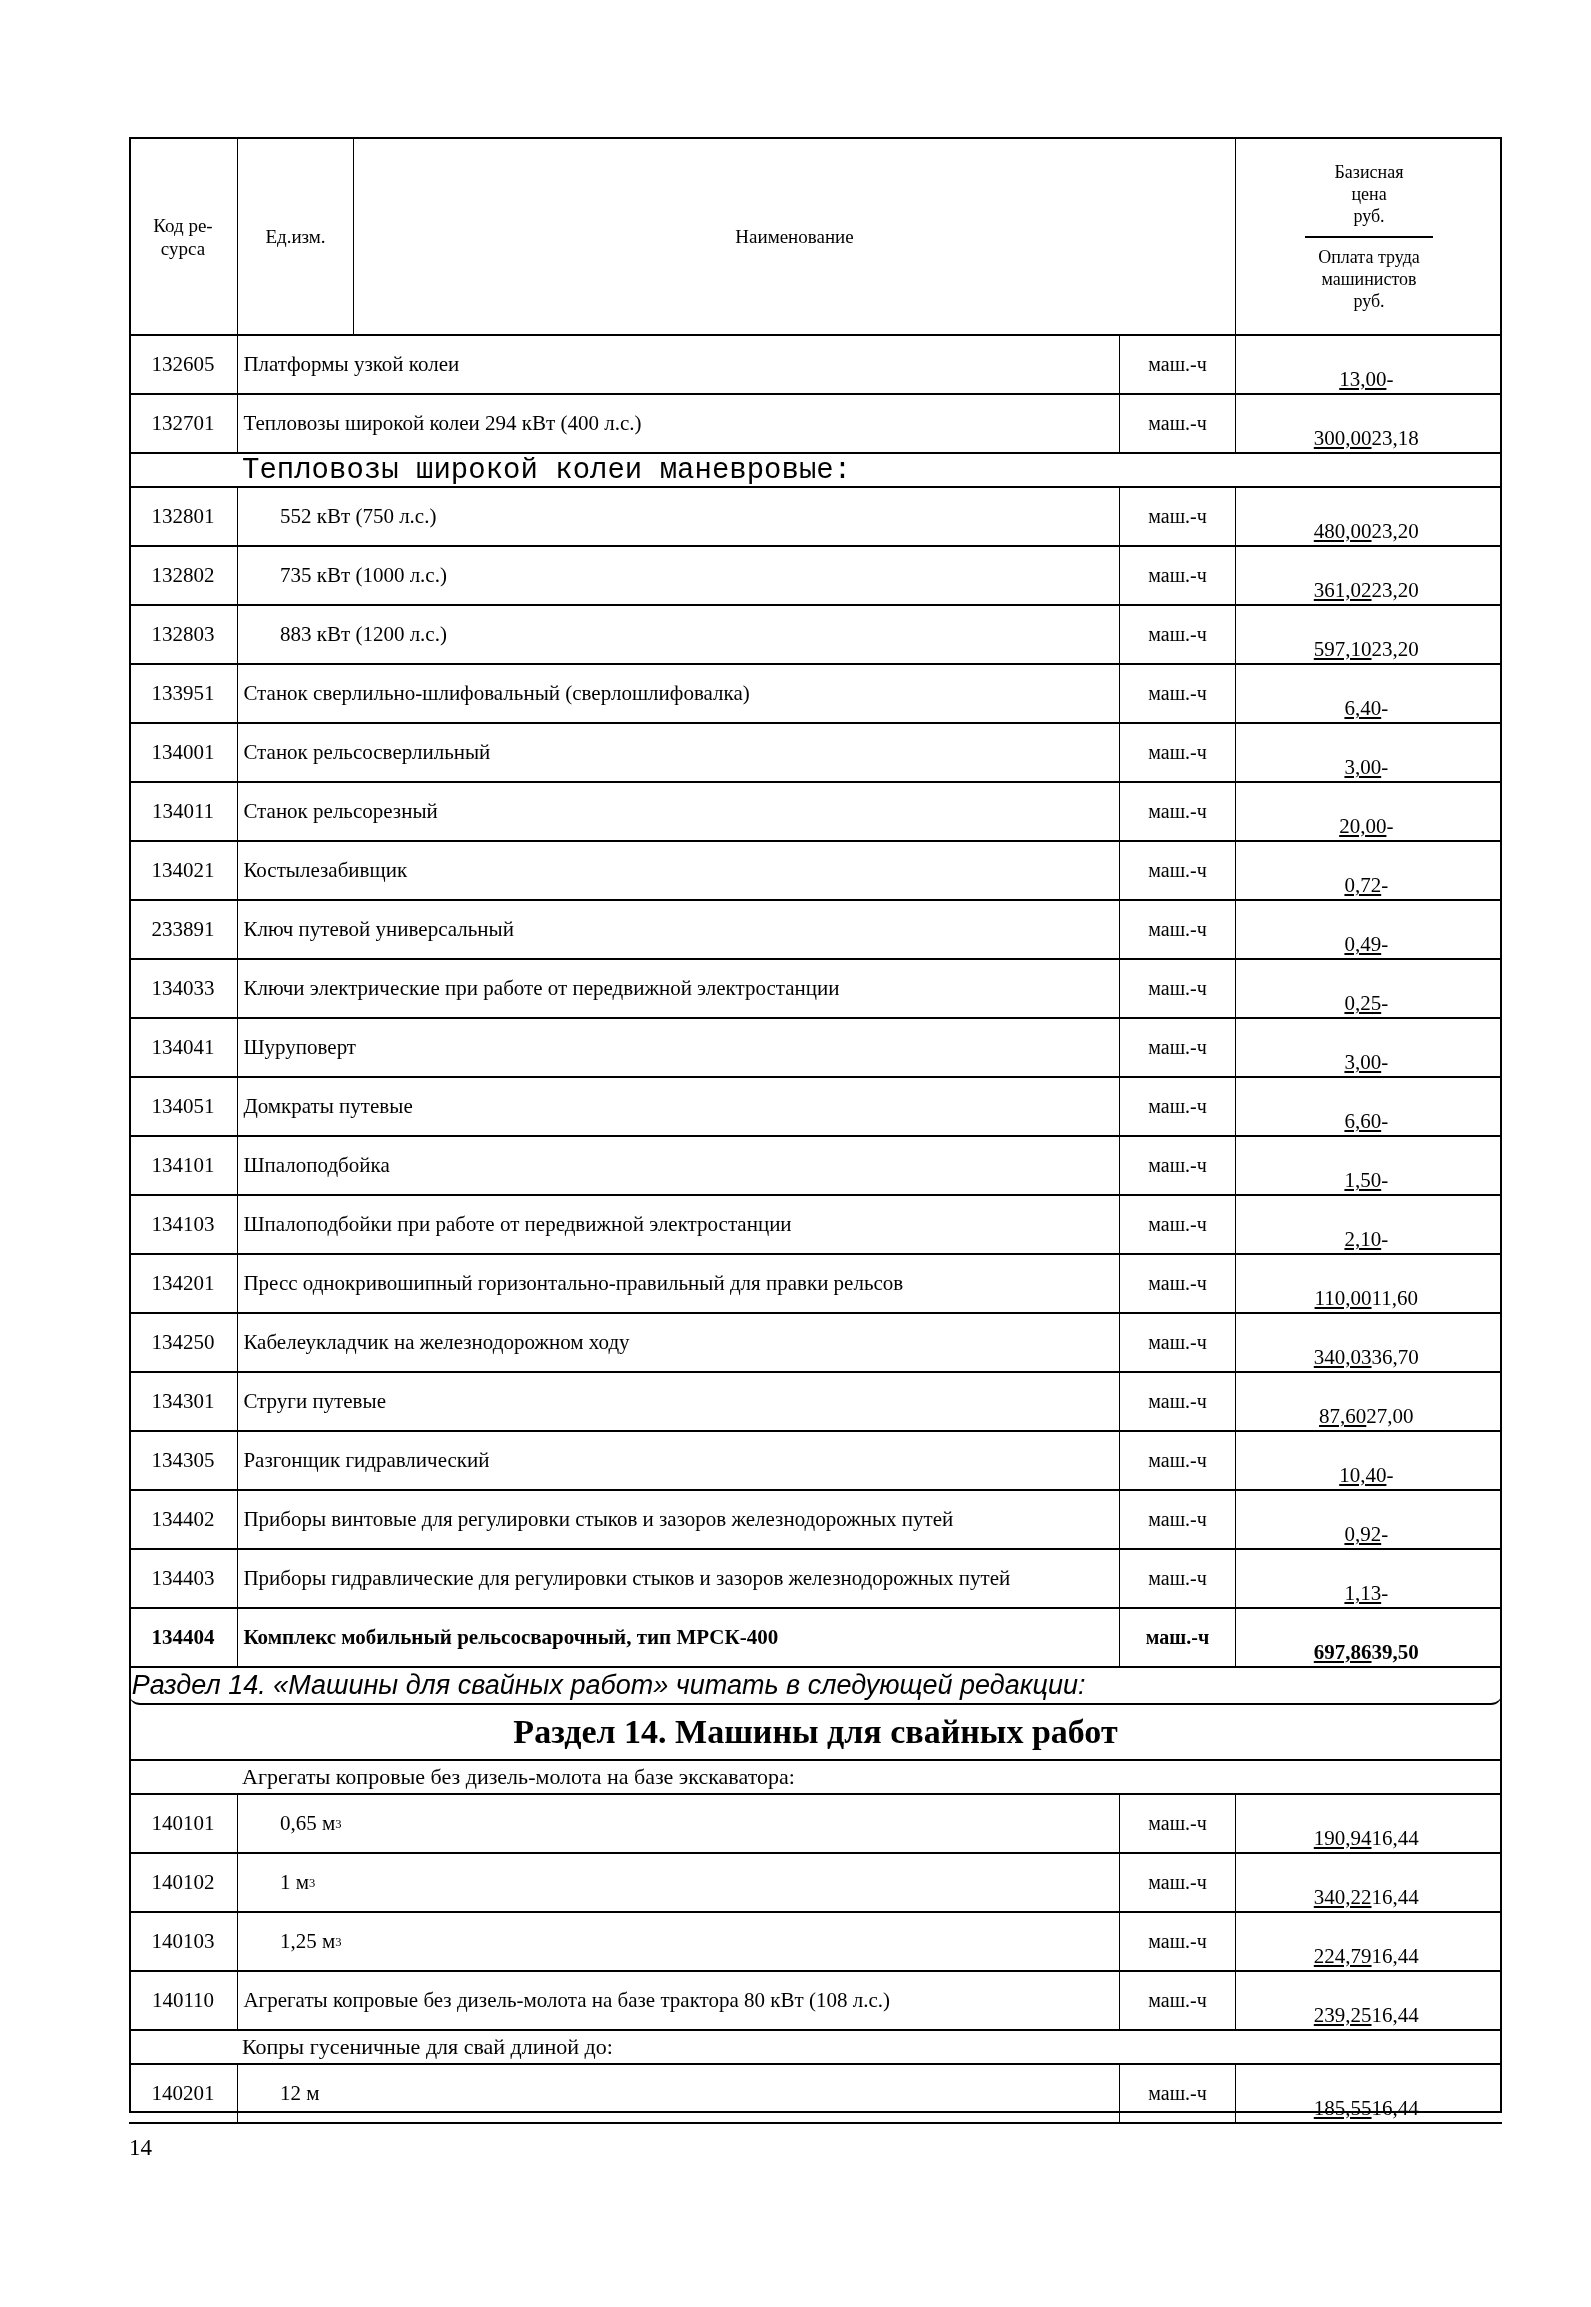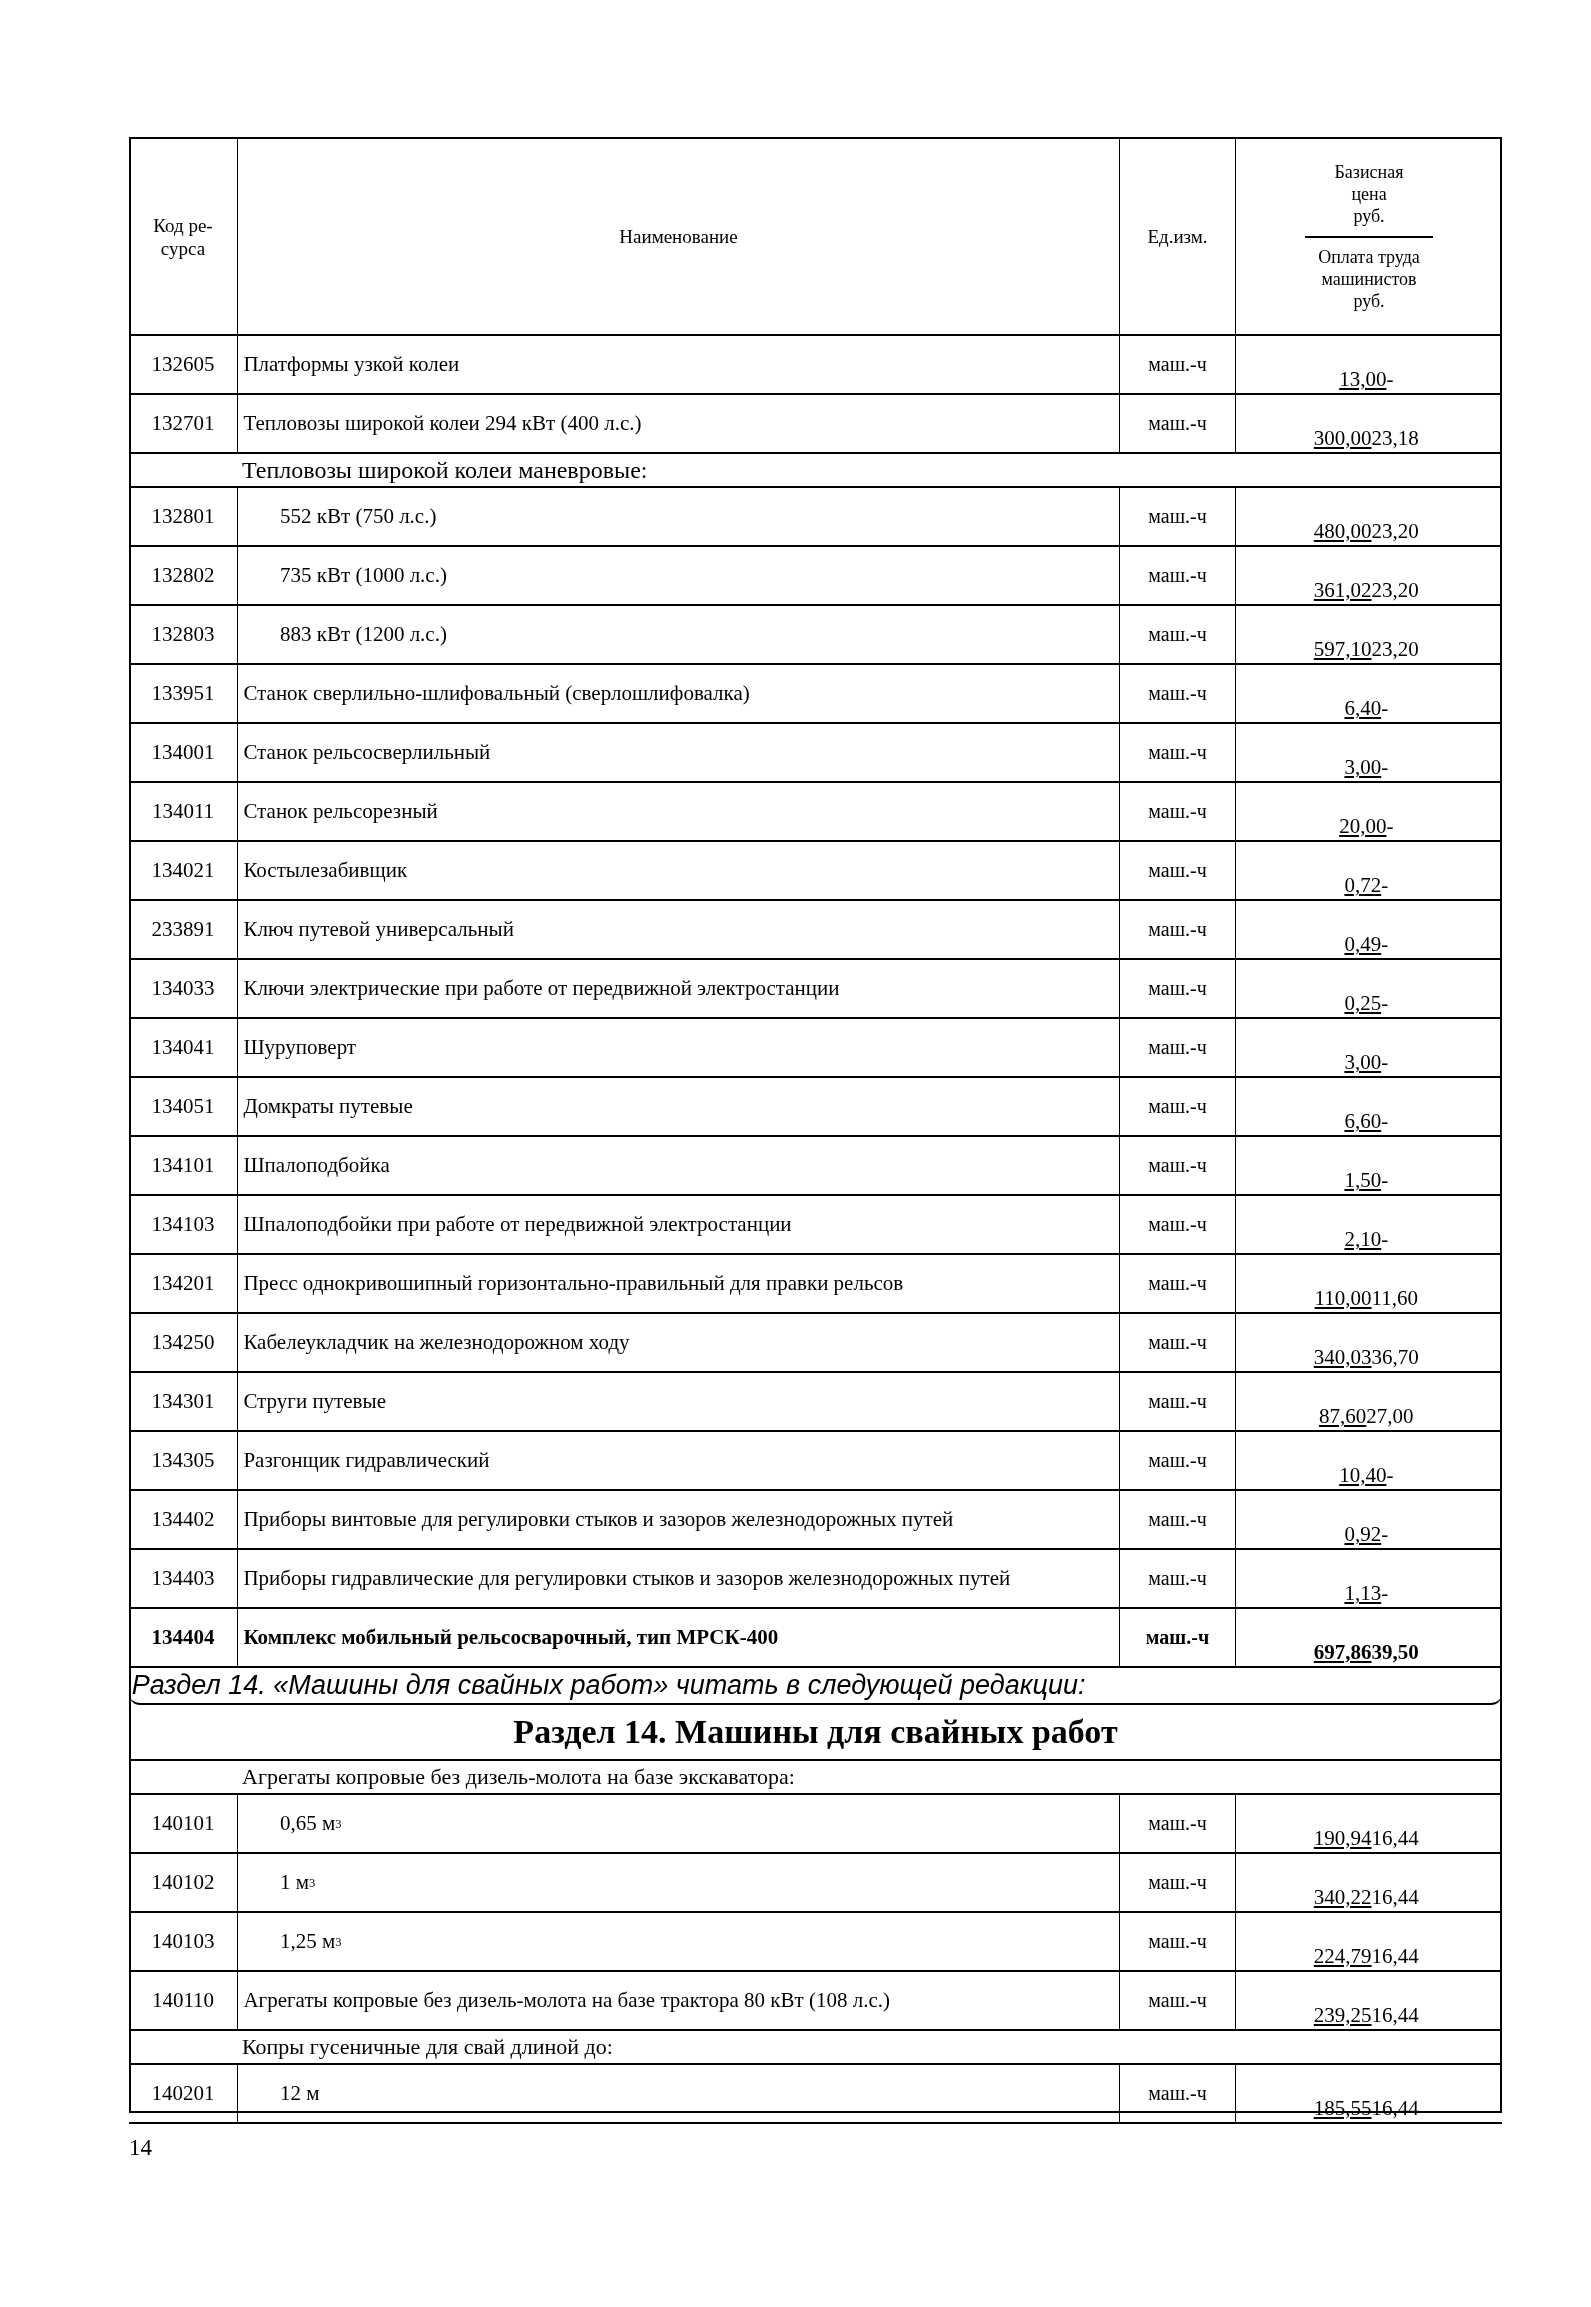--- a/index.html
+++ b/index.html
@@ -15,38 +15,38 @@
   .c-val  { width:266px; border-right:none; align-items:flex-end; justify-content:center; padding-right:5.4px; font-size:21px; line-height:27px;margin-top:36px; }
   .price { text-decoration:underline; text-decoration-thickness:2px; text-underline-offset:2px; }
   .data-row { height:59px; }
   .bold { font-weight:bold; }
   #tbl-frame { position:absolute; left:129px; top:137px; width:1373px; border:2px solid #000; box-sizing:border-box; pointer-events:none; }
   .header { height:199px; border-top:2px solid #000; }
   .header .cell { font-size:19px; text-align:center; }
   .hdr-val { width:266px; display:flex; flex-direction:column; align-items:center; justify-content:center; font-size:18px; line-height:22px; text-align:center; }
   .hdr-sep { width:128px; border-top:2px solid #000; margin:9.4px 0 8px 0; }
   .sub { height:34px; }
-  .sub .c-sub { width:100%; padding-left:113px; font-size:24px; font-family:Liberation Serif, serif; display:flex; align-items:center; }
+  .sub .c-sub { width:100%; padding-left:113px; font-size:29px; font-family:Liberation Mono, monospace; display:flex; align-items:center; }
   .sub.serif .c-sub { font-family:"Liberation Serif", serif; font-size:22px;border-radius:7px; }
   .note { height:37px;border-radius:11px; }
   .note .c-note { width:100%; font-family:"Liberation Sans", sans-serif; font-style:italic; font-size:27px; padding-left:2.7px; display:flex; align-items:center; }
   .section { height:56px; }
   .section .c-sec { width:100%; justify-content:center; font-weight:bold; font-size:34px; display:flex; align-items:center; }
   #page-num { position:absolute; left:129px; top:2135px; font-size:23px; }
   sup { font-size:60%; vertical-align:super; line-height:0; }
 </style>
 </head>
 <body>
 
 <div id="tbl">
   <div class="row header">
     <div class="cell c-code" style="white-space:pre-line;font-size:19px;line-height:23px;">Код ре-
 сурса</div>
+    <div class="cell c-unit" style="font-size:19px;">Ед.изм.</div>
     <div class="cell c-name" style="justify-content:center;padding-left:0;font-size:19px;">Наименование</div>
-    <div class="cell c-unit" style="font-size:19px;">Ед.изм.</div>
     <div class="hdr-val">
       <div style="white-space:pre-line;">Базисная
 цена
 руб.</div>
       <div class="hdr-sep"></div>
       <div style="white-space:pre-line;">Оплата труда
 машинистов
 руб.</div>
     </div>
   </div>

